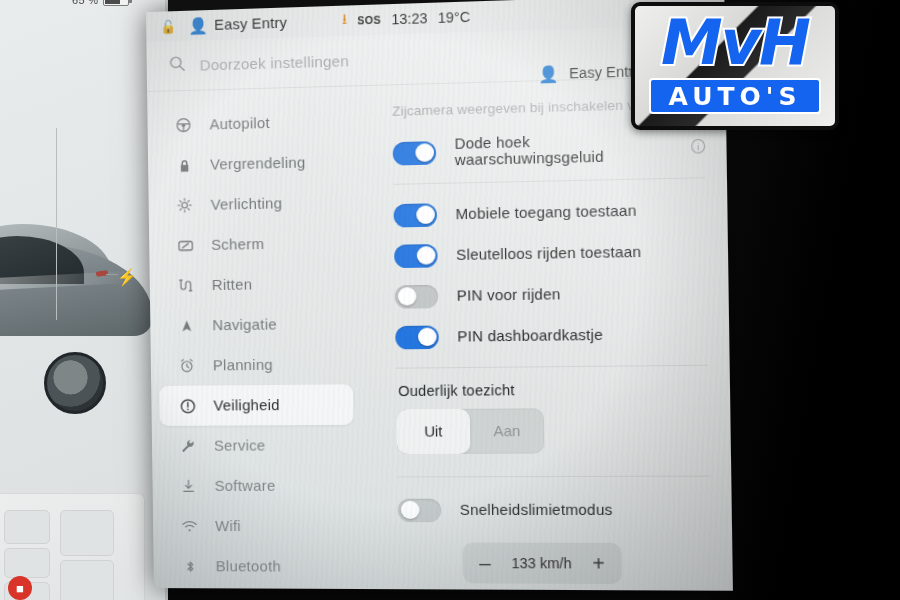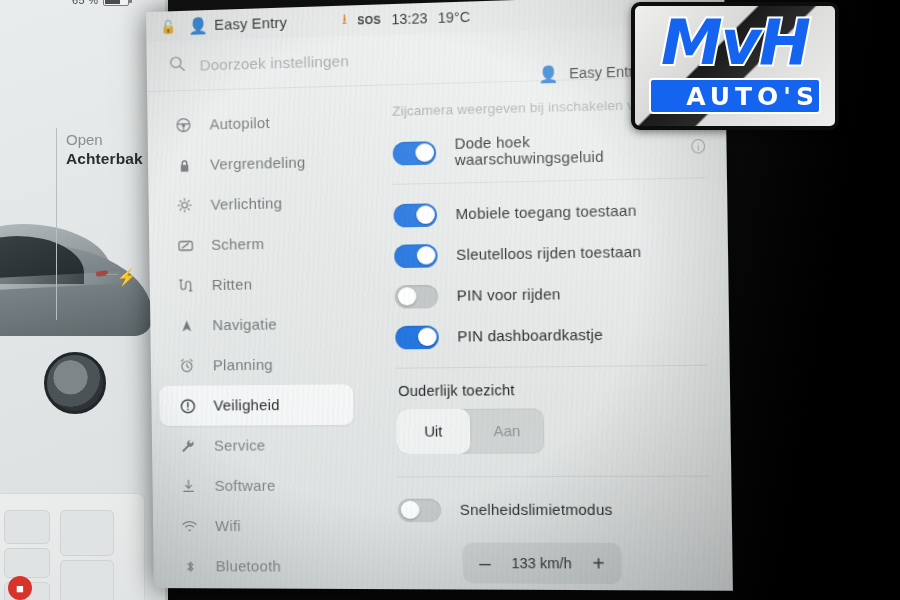--- a/index.html
+++ b/index.html
@@ -177,21 +177,21 @@
   .wm{ position:absolute; left:631px; top:2px; width:208px; height:128px;
        border:4px solid #0d0d0d; border-radius:9px; overflow:hidden;
        background:linear-gradient(135deg,#efefee 0%, #d9d9d8 38%, #1b1b1b 39%, #2a2a2a 56%, #dcdcdb 57%, #efefee 100%);
        box-shadow:0 2px 8px rgba(0,0,0,.5); }
   .wm-mvh{ position:absolute; left:0; right:0; top:6px; text-align:center;
            font-family:"DejaVu Sans", sans-serif; font-weight:bold; font-style:italic;
            font-size:62px; line-height:1; color:#1464f0; letter-spacing:-2px;
            -webkit-text-stroke:4px #ffffff; paint-order:stroke fill; }
   .wm-bar{ position:absolute; left:14px; right:14px; bottom:12px; height:36px;
            background:#1464f0; border:2px solid #ffffff; border-radius:4px;
-           display:flex; align-items:center; justify-content:flex-end; }
+           display:flex; align-items:center; justify-content:center; }
   .wm-auto{ font-family:"DejaVu Sans", sans-serif; font-weight:bold; font-size:25px;
             color:#ffffff; letter-spacing:5px; }
 </style>
 </head>
 <body>
 
 <div id="photo">
 
   <div class="bezel-top"></div>
   <div class="bezel-right"></div>
@@ -208,24 +208,20 @@
 
     <div class="car">
       <div class="car-roof"></div>
       <div class="car-body"></div>
       <div class="car-glass"></div>
       <div class="car-shine"></div>
       <div class="wheel w1"></div>
     </div>
 
     <div class="trunk-rule"></div>
-    <div class="trunk-txt">
-      <div class="t1">Open</div>
-      <div class="t2">Achterbak</div>
-    </div>
 
     <div class="taillight"></div>
     <div class="lead-line"></div>
     <div class="bolt">⚡</div>
 
     <div class="seat-panel">
       <div class="seat s1"></div>
       <div class="seat s2"></div>
       <div class="seat s3"></div>
       <div class="seat s4"></div>

